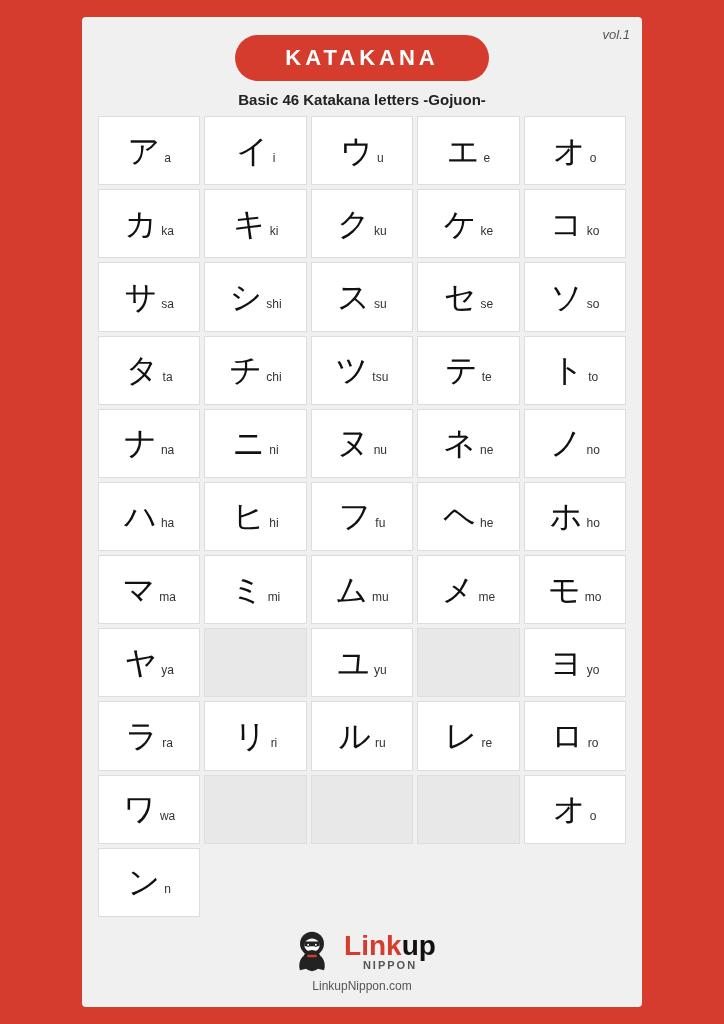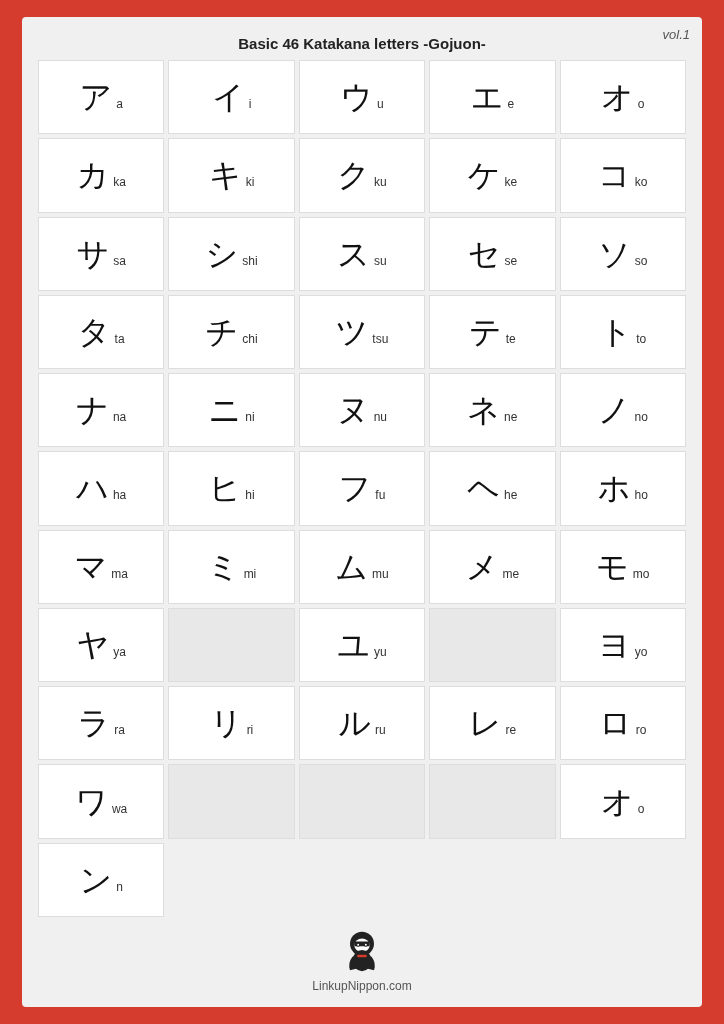--- a/index.html
+++ b/index.html
@@ -7,21 +7,21 @@
       width: 724px;
       height: 1024px;
       background: #d63c2e;
       display: flex;
       align-items: center;
       justify-content: center;
       font-family: 'Arial', sans-serif;
       overflow: hidden;
     }
     .page {
-      width: 680px;
+      width: 560px;
       height: 990px;
       background: #f0f0f0;
       border-radius: 4px;
       position: relative;
       display: flex;
       flex-direction: column;
       align-items: center;
       padding: 18px 16px 14px;
     }
     .vol-label {
@@ -127,20 +127,23 @@
       color: #555;
       margin-top: 2px;
     }
   </style>
 </head>
 <body>
 
 <div class="page">
   <div class="vol-label">vol.1</div>
 
+  <div class="title-badge">
+    <span>KATAKANA</span>
+  </div>
 
   <div class="subtitle">Basic 46 Katakana letters -Gojuon-</div>
 
   <div class="grid" id="grid-container">
   <div class="cell">
         <div class="cell-inner">
           <span class="kana">ア</span>
           <span class="roma">a</span>
         </div>
       </div>
@@ -430,16 +433,22 @@
         <ellipse cx="50" cy="38" rx="16" ry="14" fill="white"></ellipse>
         <rect x="34" y="30" width="32" height="10" rx="2" fill="#222"></rect>
         <circle cx="42" cy="37" r="4" fill="#222"></circle>
         <circle cx="58" cy="37" r="4" fill="#222"></circle>
         <circle cx="42" cy="37" r="2" fill="white"></circle>
         <circle cx="58" cy="37" r="2" fill="white"></circle>
         <ellipse cx="50" cy="70" rx="20" ry="22" fill="#222"></ellipse>
         <path d="M30 62 Q20 75 25 90 Q50 82 75 90 Q80 75 70 62 Z" fill="#222"></path>
         <rect x="40" y="58" width="20" height="5" rx="2" fill="#d63c2e"></rect>
       </svg>
+      <div class="linkup-text">
+        <div style="display:flex;align-items:baseline;">
+          <span class="link-word"><span style="color:#d63c2e">Link</span><span class="up" style="color:#111">up</span></span>
+        </div>
+        <div class="nippon-label">NIPPON</div>
+      </div>
     </div>
     <div class="website">LinkupNippon.com</div>
   </div>
 </div>
 
 </body></html>

